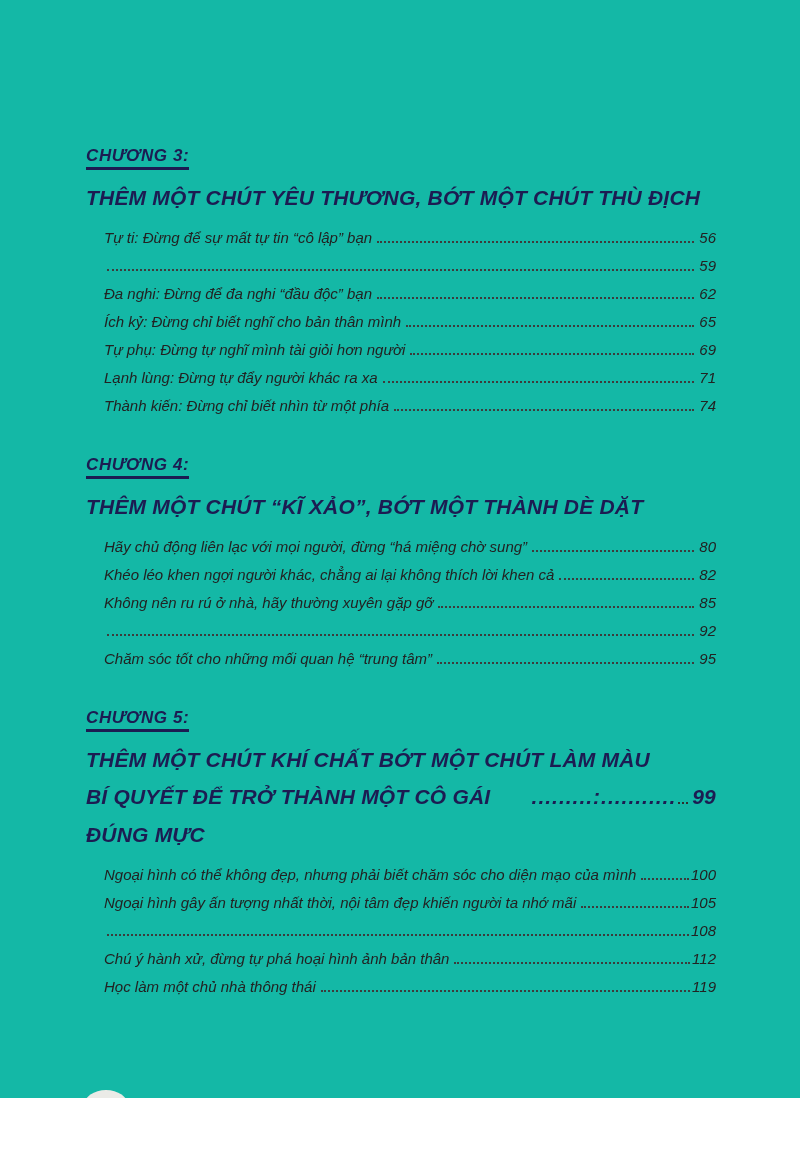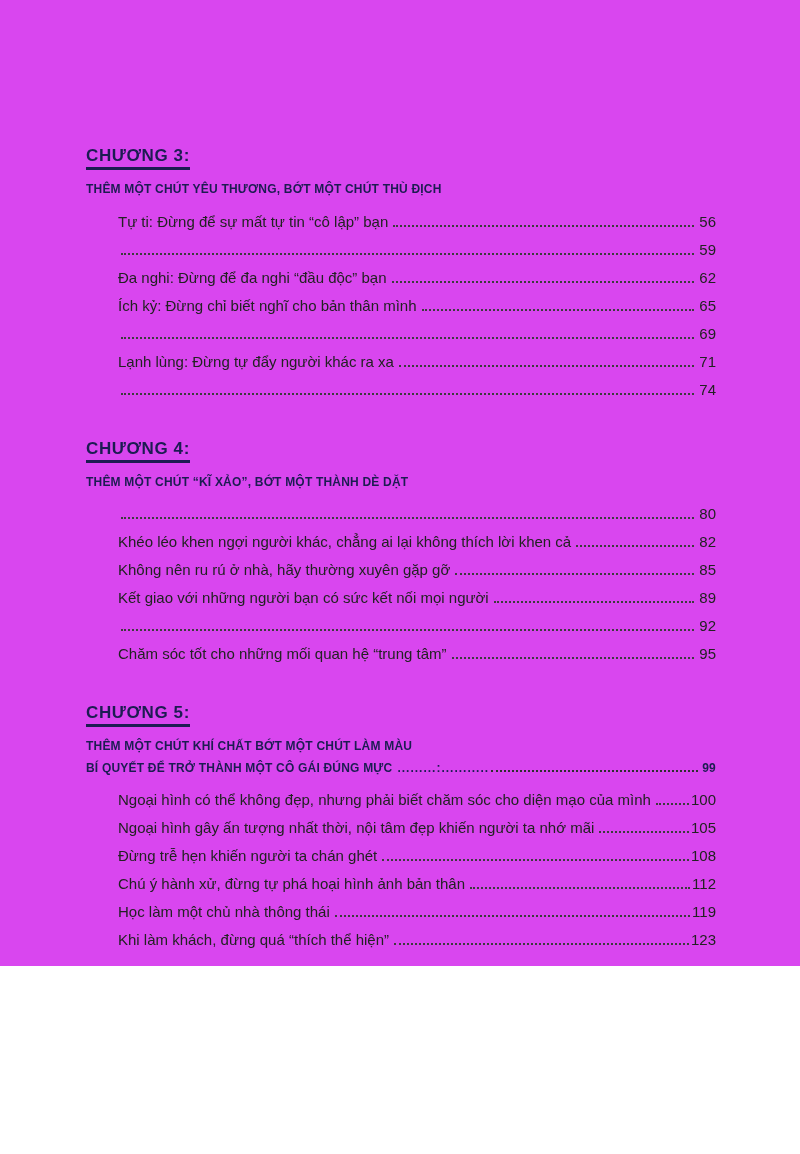--- a/index.html
+++ b/index.html
@@ -2,60 +2,61 @@
 <html><head>
 <meta charset="utf-8">
 <style>
   * { margin: 0; padding: 0; box-sizing: border-box; }
   html, body { background: #ffffff; }
   body { font-family: "Liberation Sans", sans-serif; }
 
   .page {
     position: relative;
     width: 800px;
-    height: 966px;
+    height: 1098px;
     margin: 0 auto;
-    background: #d946ef;
+    background: #14b8a6;
     overflow: hidden;
     padding: 146px 84px 0 86px;
+    font-style: italic;
   }
 
   .chapter + .chapter { margin-top: 40px; }
 
   .chapter-label {
     display: inline-block;
     font-size: 17px;
     font-weight: bold;
     color: #1c1c52;
     letter-spacing: 0.6px;
     border-bottom: 3px solid #1c1c52;
     padding-bottom: 1px;
     margin-bottom: 9px;
   }
 
   .chapter-title {
-    font-size: 12px;
+    font-size: 21px;
     font-weight: bold;
     color: #1c1c52;
     line-height: 1.8;
     letter-spacing: 0.2px;
   }
 
   .title-line2 { display: flex; align-items: baseline; }
   .title-text { white-space: normal; }
   .title-leader-text { margin-left: 5px; letter-spacing: 1px; }
   .title-leader-fill {
     flex: 1;
     min-width: 10px;
     border-bottom: 2px dotted #2e2e2e;
     margin: 0 4px 4px 2px;
   }
   .title-page { font-weight: bold; }
 
-  .entries { list-style: none; margin: 12px 0 0 32px; }
+  .entries { list-style: none; margin: 12px 0 0 18px; }
 
   .entry {
     display: flex;
     align-items: baseline;
     font-size: 15px;
     color: #222222;
     margin-bottom: 10px;
     line-height: 1.2;
   }
   .entry-text { padding-right: 2px; }
@@ -104,57 +105,55 @@
         <span class="entry-text">Đa nghi: Đừng để đa nghi “đầu độc” bạn</span>
         <span class="entry-leader"></span>
         <span class="entry-page">62</span>
       </li>
       <li class="entry">
         <span class="entry-text">Ích kỷ: Đừng chỉ biết nghĩ cho bản thân mình</span>
         <span class="entry-leader"></span>
         <span class="entry-page">65</span>
       </li>
       <li class="entry">
+        <span class="entry-text">Tự phụ: Đừng tự nghĩ mình tài giỏi hơn người</span>
         <span class="entry-leader"></span>
         <span class="entry-page">69</span>
       </li>
       <li class="entry">
         <span class="entry-text">Lạnh lùng: Đừng tự đẩy người khác ra xa</span>
         <span class="entry-leader"></span>
         <span class="entry-page">71</span>
       </li>
       <li class="entry">
+        <span class="entry-text">Thành kiến: Đừng chỉ biết nhìn từ một phía</span>
         <span class="entry-leader"></span>
         <span class="entry-page">74</span>
       </li>
     </ul>
   </section>
 
   <section class="chapter">
     <h2 class="chapter-label">CHƯƠNG 4:</h2>
     <div class="chapter-title">THÊM MỘT CHÚT “KĨ XẢO”, BỚT MỘT THÀNH DÈ DẶT</div>
     <ul class="entries">
       <li class="entry">
+        <span class="entry-text">Hãy chủ động liên lạc với mọi người, đừng “há miệng chờ sung”</span>
         <span class="entry-leader"></span>
         <span class="entry-page">80</span>
       </li>
       <li class="entry">
         <span class="entry-text">Khéo léo khen ngợi người khác, chẳng ai lại không thích lời khen cả</span>
         <span class="entry-leader"></span>
         <span class="entry-page">82</span>
       </li>
       <li class="entry">
         <span class="entry-text">Không nên ru rú ở nhà, hãy thường xuyên gặp gỡ</span>
         <span class="entry-leader"></span>
         <span class="entry-page">85</span>
-      </li>
-      <li class="entry">
-        <span class="entry-text">Kết giao với những người bạn có sức kết nối mọi người</span>
-        <span class="entry-leader"></span>
-        <span class="entry-page">89</span>
       </li>
       <li class="entry">
         <span class="entry-leader"></span>
         <span class="entry-page">92</span>
       </li>
       <li class="entry">
         <span class="entry-text">Chăm sóc tốt cho những mối quan hệ “trung tâm”</span>
         <span class="entry-leader"></span>
         <span class="entry-page">95</span>
       </li>
@@ -175,37 +174,31 @@
         <span class="entry-text">Ngoại hình có thể không đẹp, nhưng phải biết chăm sóc cho diện mạo của mình</span>
         <span class="entry-leader"></span>
         <span class="entry-page">100</span>
       </li>
       <li class="entry">
         <span class="entry-text">Ngoại hình gây ấn tượng nhất thời, nội tâm đẹp khiến người ta nhớ mãi</span>
         <span class="entry-leader"></span>
         <span class="entry-page">105</span>
       </li>
       <li class="entry">
-        <span class="entry-text">Đừng trễ hẹn khiến người ta chán ghét</span>
         <span class="entry-leader"></span>
         <span class="entry-page">108</span>
       </li>
       <li class="entry">
         <span class="entry-text">Chú ý hành xử, đừng tự phá hoại hình ảnh bản thân</span>
         <span class="entry-leader"></span>
         <span class="entry-page">112</span>
       </li>
       <li class="entry">
         <span class="entry-text">Học làm một chủ nhà thông thái</span>
         <span class="entry-leader"></span>
         <span class="entry-page">119</span>
-      </li>
-      <li class="entry">
-        <span class="entry-text">Khi làm khách, đừng quá “thích thể hiện”</span>
-        <span class="entry-leader"></span>
-        <span class="entry-page">123</span>
       </li>
     </ul>
   </section>
 
   <div class="page-number-badge">4</div>
 
 </div>
 
 </body></html>

